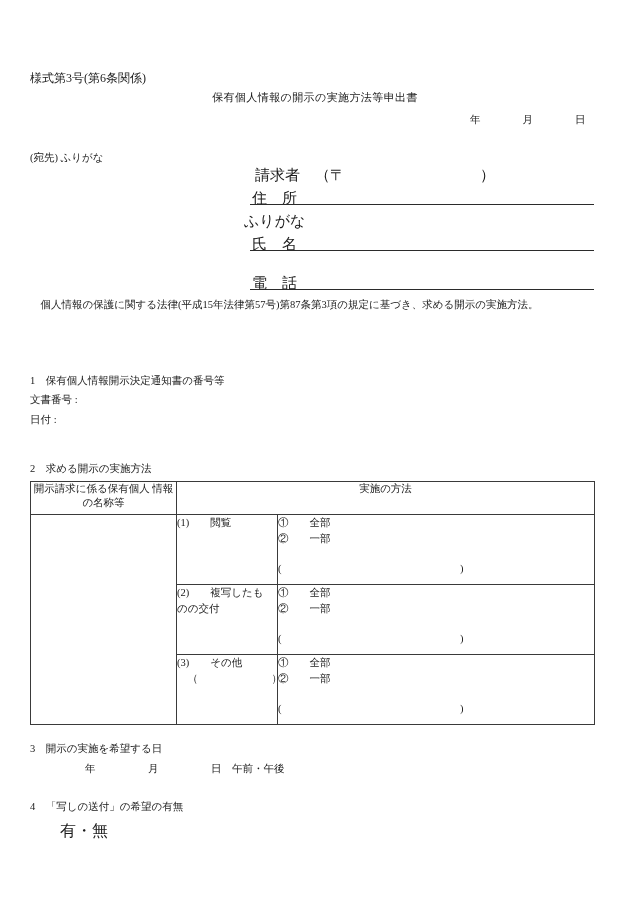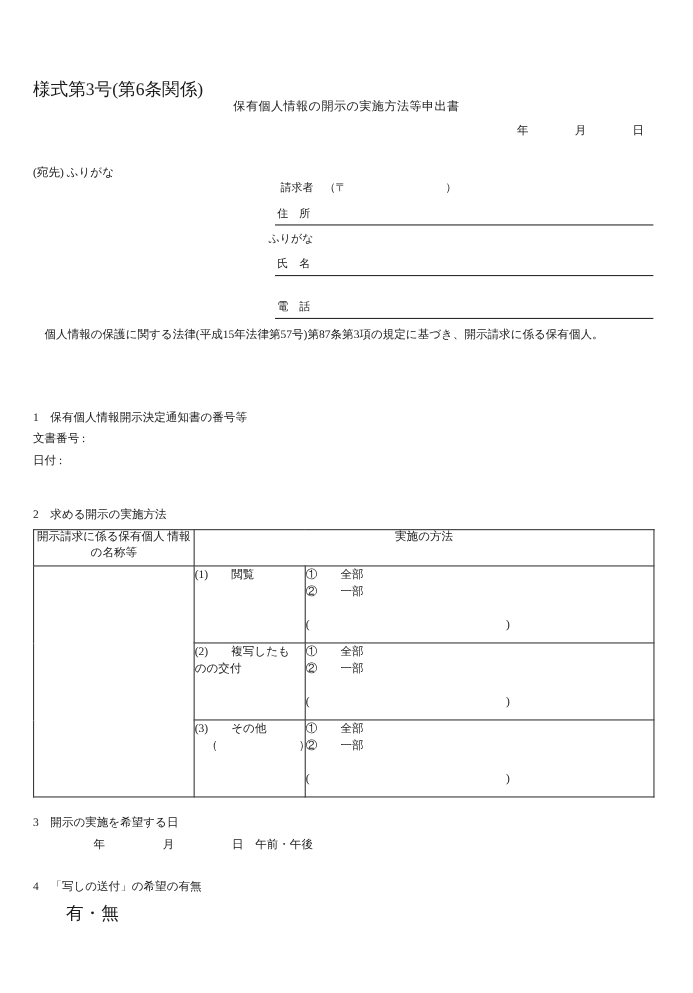--- a/index.html
+++ b/index.html
@@ -18,32 +18,32 @@
     height: 903px;
     background: #ffffff;
     overflow: hidden;
     font-size: 10.5px;
     line-height: 1.45;
   }
 
   
   .abs { position: absolute; white-space: pre; }
 
-  .form-no      { left: 30px;  top: 70px;  font-size: 16px; }
+  .form-no      { left: 30px;  top: 70px;  font-size: 12px; }
   .doc-title    { left: 0;     top: 90px;  width: 630px; text-align: center;
                   font-size: 11px; letter-spacing: .4px; }
   .date-line    { left: 470px; top: 112px; font-size: 10.5px; letter-spacing: 0; }
   .addressee    { left: 30px;  top: 150px; font-size: 10.5px; }
 
   
   .req-block { position: absolute; left: 0; top: 165px; width: 630px; }
   .req-row { position: relative; height: 21px; }
   .req-label {
     position: absolute;
-    font-size: 10px;
+    font-size: 15px;
     white-space: pre;
   }
   .rule {
     position: absolute;
     border-bottom: 1px solid #2b2b2b;
     height: 0;
   }
 
   
   .para {
@@ -142,21 +142,21 @@
     </div>
 
     <div class="req-row" style="height:30px;">
       <span class="req-label" style="left:252px; top:24px;">電　話</span>
       <span class="req-label" style="left:300px; top:24px;"></span>
       <span class="rule" style="left:250px; top:40px; width:344px;"></span>
     </div>
 
   </div>
 
-  <div class="para">個人情報の保護に関する法律(平成15年法律第57号)第87条第3項の規定に基づき、開示請求に係る保有個人。</div>
+  <div class="para">個人情報の保護に関する法律(平成15年法律第57号)第87条第3項の規定に基づき、求める開示の実施方法。</div>
 
   <div class="abs sec-head sec1">1　保有個人情報開示決定通知書の番号等</div>
   <div class="abs sec1-l1 nowrap"><span>文書番号 :</span><span style="padding-left:6px;"></span></div>
   <div class="abs sec1-l2 nowrap"><span>日付 :</span><span style="padding-left:6px;"></span></div>
 
   <div class="abs sec-head sec2">2　求める開示の実施方法</div>
 
   <table class="tbl">
     <colgroup>
       <col class="col-a">

